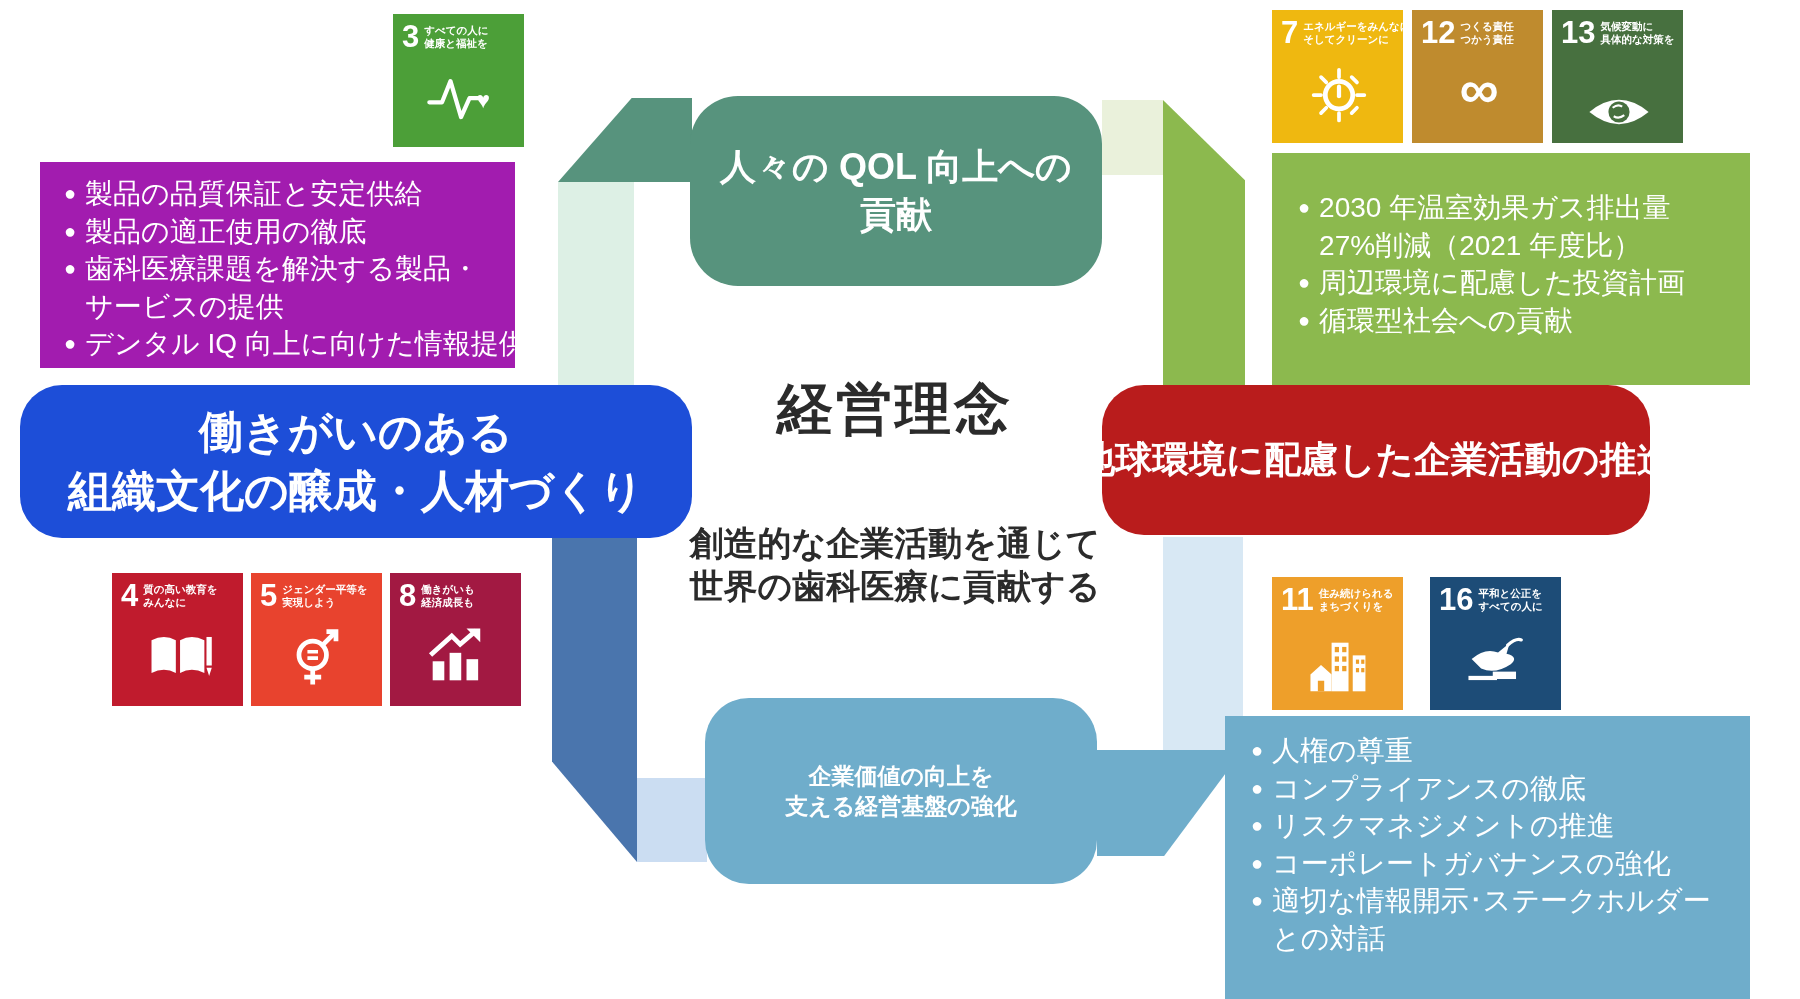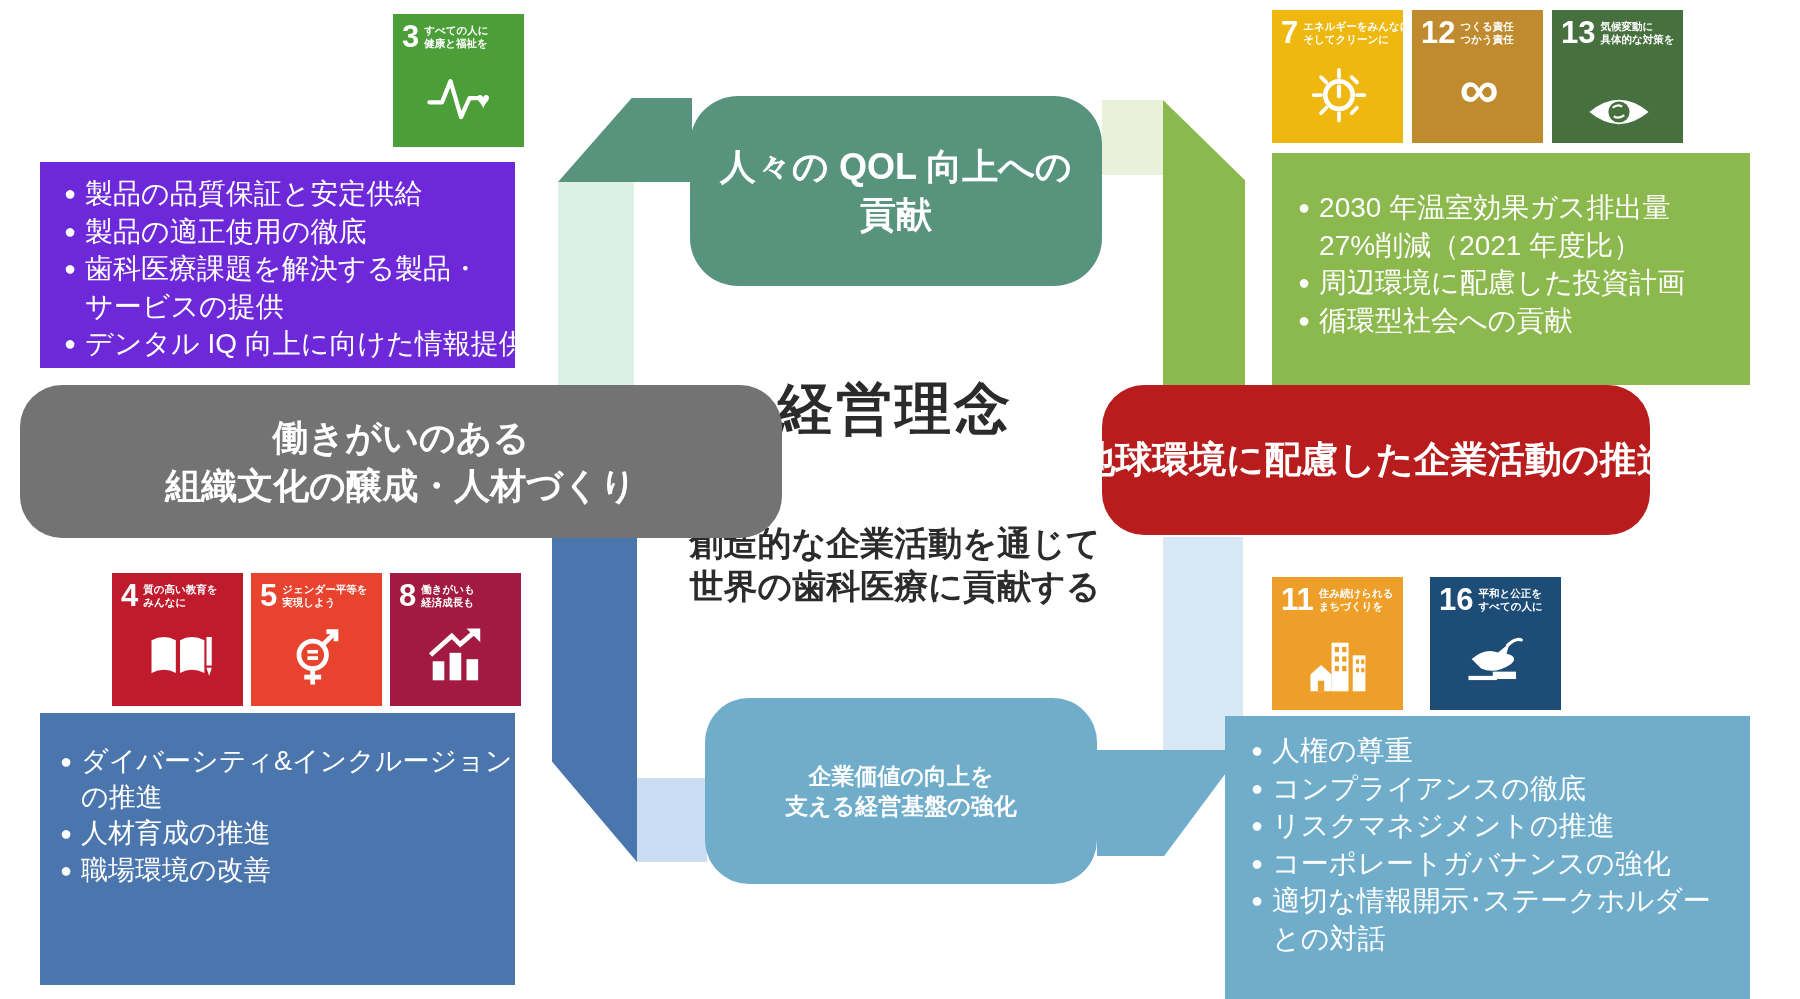--- a/index.html
+++ b/index.html
@@ -18,30 +18,30 @@
            clip-path:polygon(0 0,100% 0,100% 100%,0 69%);}
   .bl-pale{left:637px;top:778px;width:70px;height:84px;background:#CBDDF2;}
   .br-pale{left:1163px;top:537px;width:80px;height:213px;background:#D8E8F4;}
   .br-fold{left:1097px;top:750px;width:146px;height:106px;background:#6FADCB;
            clip-path:polygon(0 0,100% 0,46% 100%,0 100%);}
 
   
   .pillar{position:absolute;z-index:2;display:flex;align-items:center;justify-content:center;
           color:#fff;font-weight:bold;text-align:center;white-space:pre;line-height:1.32;}
   .p-qol{left:690px;top:48px;width:412px;height:190px;border-radius:48px;background:#57937D;font-size:36px;margin-top:48px;}
-  .p-work{left:20px;top:385px;width:762px;height:153px;border-radius:42px;background:#737373;font-size:36px;}
+  .p-work{left:20px;top:385px;width:672px;height:153px;border-radius:42px;background:#1d4ed8;font-size:44px;}
   .p-env{left:1102px;top:385px;width:548px;height:150px;border-radius:42px;background:#b91c1c;font-size:37px;}
   .p-gov{left:705px;top:698px;width:392px;height:186px;border-radius:44px;background:#6FADCB;font-size:23px;}
 
   
   .panel{position:absolute;z-index:2;color:#fff;box-sizing:border-box;}
   .panel .bullet{display:flex;align-items:flex-start;}
   .panel .bullet::before{content:"●";font-size:20px;line-height:1.85;margin-right:9px;flex:0 0 auto;}
   .panel .btxt{white-space:pre;line-height:1.34;}
-  .pn-qol{left:40px;top:162px;width:475px;height:206px;background:#6d28d9;padding:13px 10px 16px 24px;font-size:28px;}
+  .pn-qol{left:40px;top:162px;width:475px;height:206px;background:#a21caf;padding:13px 10px 16px 24px;font-size:28px;}
   .pn-env{left:1272px;top:153px;width:478px;height:232px;background:#8CB94E;padding:36px 8px 0 26px;font-size:28px;}
   .pn-work{left:40px;top:713px;width:475px;height:272px;background:#4A75AD;padding:30px 8px 0 20px;font-size:27px;}
   .pn-gov{left:1225px;top:716px;width:525px;height:316px;background:#6FADCB;padding:16px 6px 0 26px;font-size:28px;}
 
   
   .main-title{position:absolute;left:695px;top:372px;width:400px;text-align:center;
               font-size:56px;font-weight:bold;color:#2B2B2B;letter-spacing:3px;z-index:2;}
   .philosophy{position:absolute;left:645px;top:522px;width:500px;text-align:center;white-space:pre;
               font-size:34px;font-weight:bold;color:#2B2B2B;line-height:1.26;z-index:2;}
 
@@ -105,33 +105,20 @@
 
   <div class="bullet">
         <span class="btxt">2030 年温室効果ガス排出量
 27%削減（2021 年度比）</span>
       </div>
       <div class="bullet">
         <span class="btxt">周辺環境に配慮した投資計画</span>
       </div>
       <div class="bullet">
         <span class="btxt">循環型社会への貢献</span>
-      </div>
-    </div>
-  <div class="panel pn-work">
-
-  <div class="bullet">
-        <span class="btxt">ダイバーシティ&amp;インクルージョン
-の推進</span>
-      </div>
-      <div class="bullet">
-        <span class="btxt">人材育成の推進</span>
-      </div>
-      <div class="bullet">
-        <span class="btxt">職場環境の改善</span>
       </div>
     </div>
   <div class="panel pn-gov">
 
   <div class="bullet">
         <span class="btxt">人権の尊重</span>
       </div>
       <div class="bullet">
         <span class="btxt">コンプライアンスの徹底</span>
       </div>

